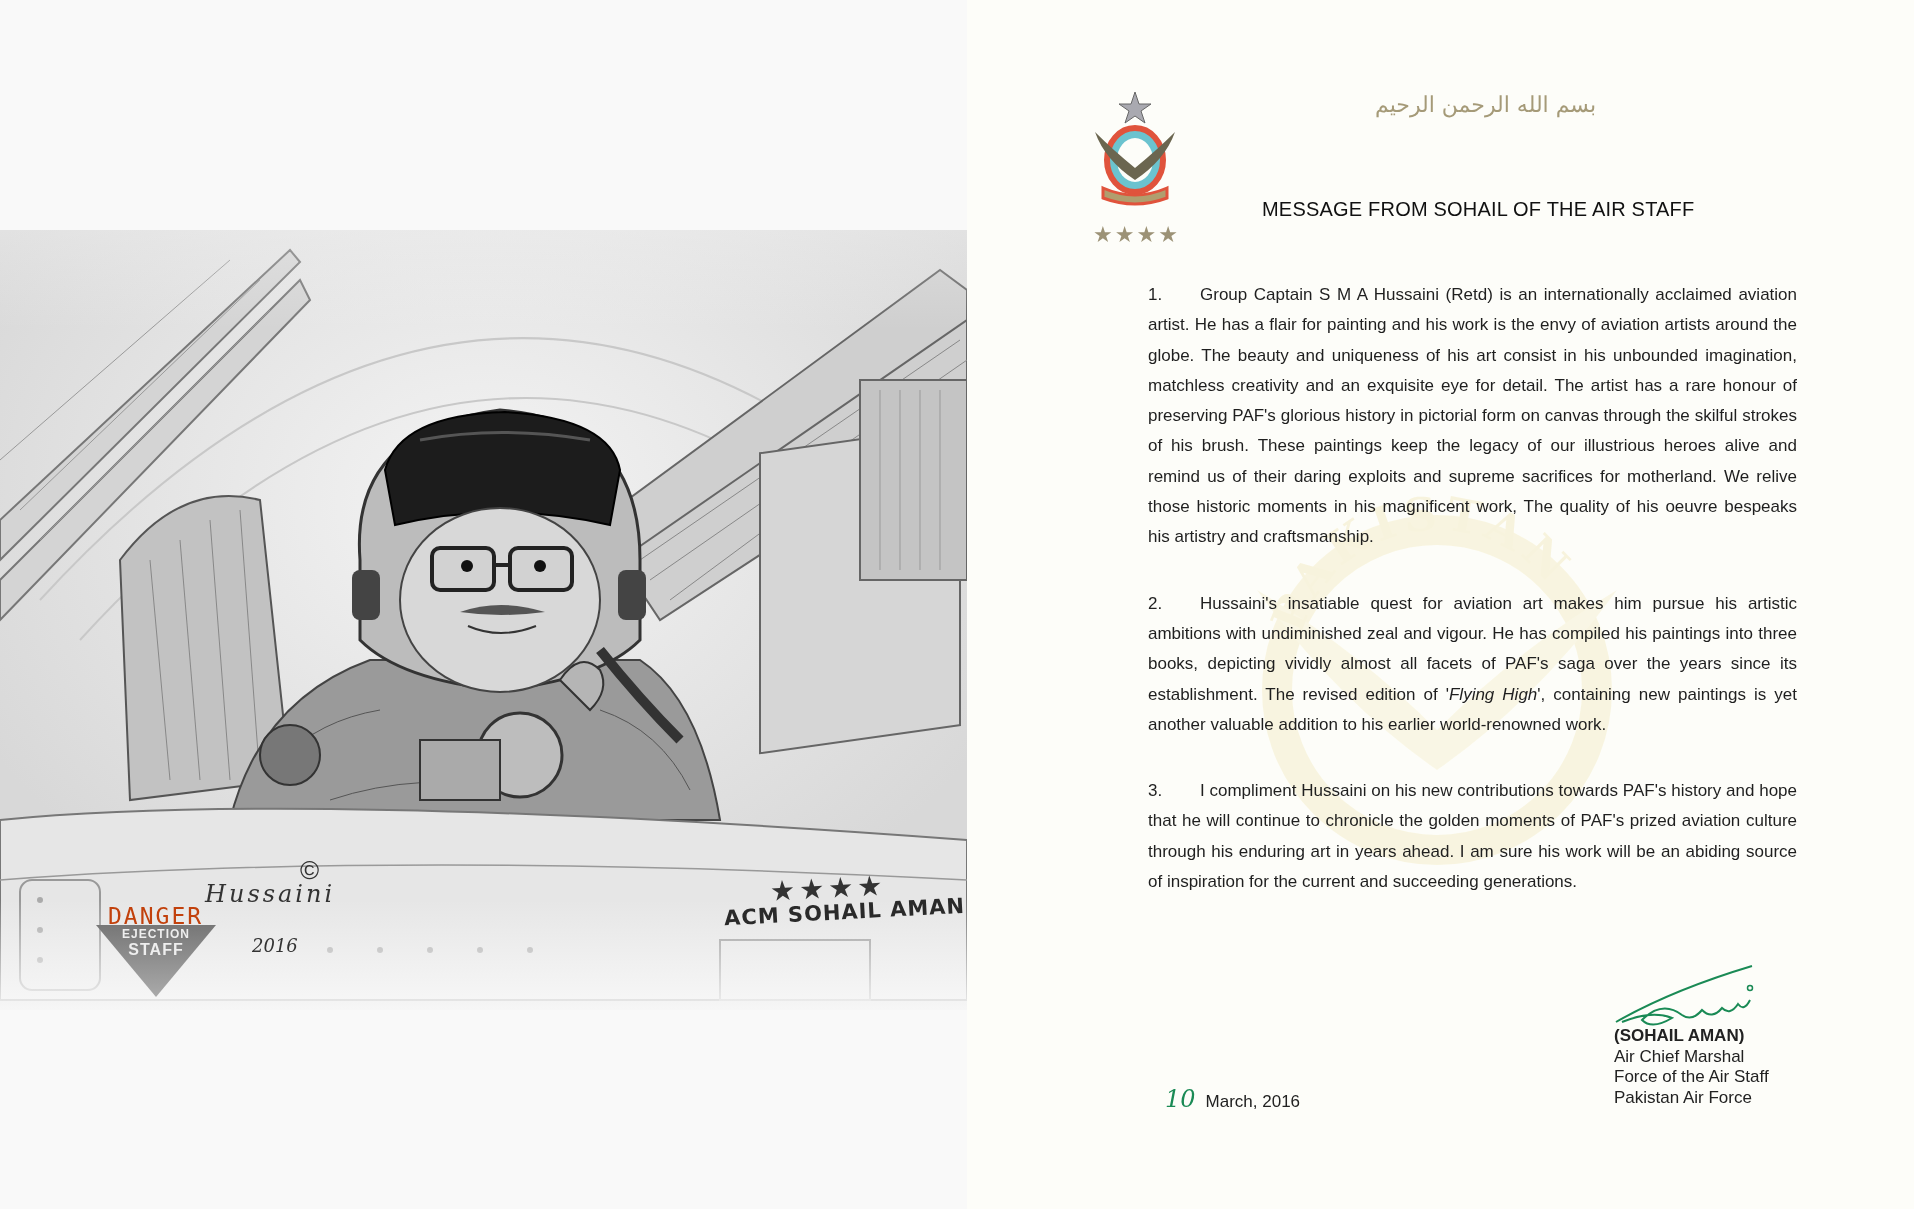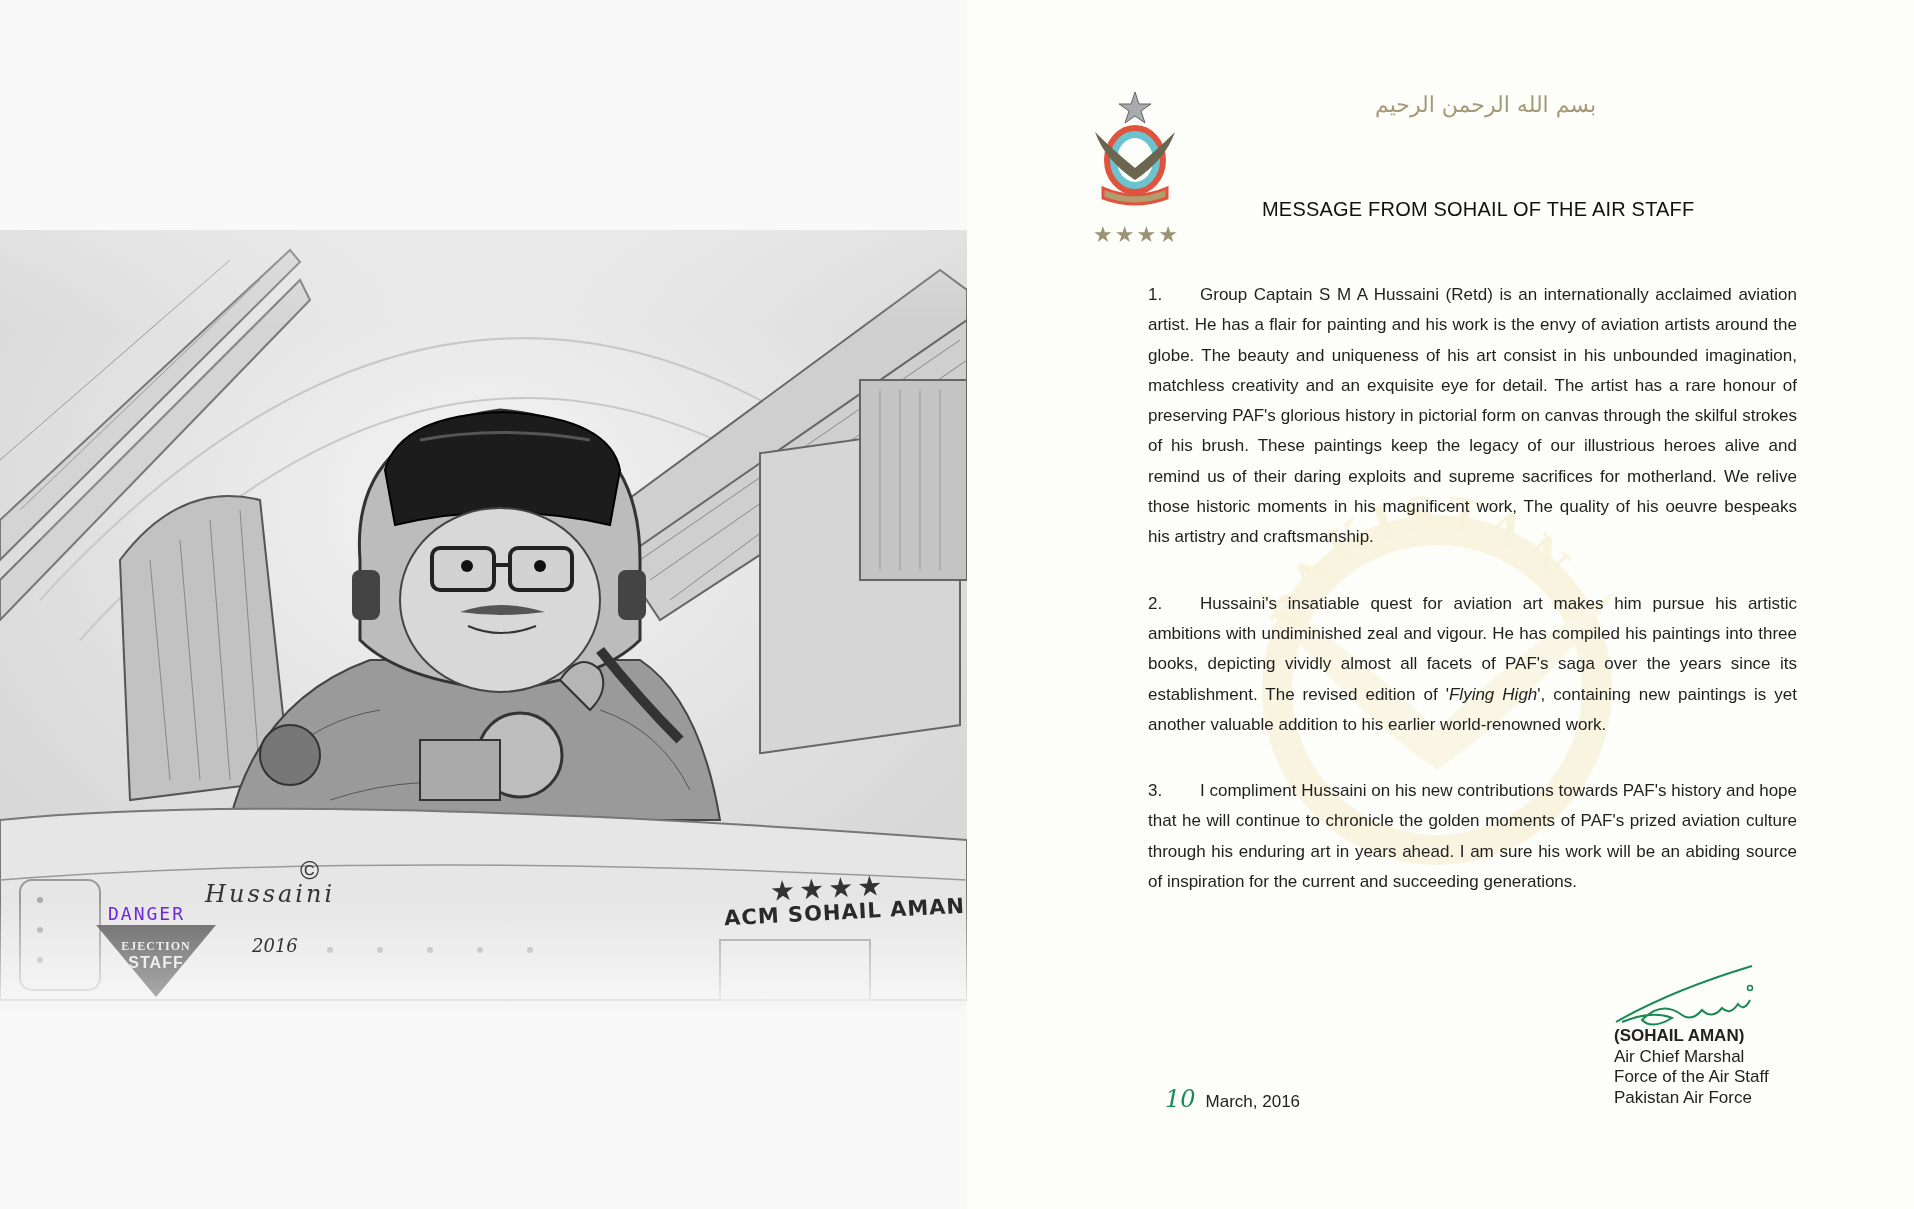--- a/index.html
+++ b/index.html
@@ -6,24 +6,24 @@
   body { width:1914px; height:1209px; position:relative; overflow:hidden; background:#fbfbf8; font-family:"Liberation Sans", sans-serif; }
   .left-page { position:absolute; left:0; top:0; width:967px; height:1209px; background:#f9f9f9; overflow:hidden; }
   .right-page { position:absolute; left:967px; top:0; width:947px; height:1209px; background:#fdfdf9; overflow:hidden; }
   .sketch { position:absolute; left:0; top:0; width:967px; height:1209px; }
   .sketch-label { position:absolute; font-family:"DejaVu Sans", sans-serif; font-weight:bold; color:#2a2a2a; letter-spacing:1px; }
   .acm { left:724px; top:900px; font-size:21px; transform:rotate(-3deg); }
   .acm-stars { position:absolute; left:770px; top:872px; font-size:28px; color:#333; letter-spacing:4px; transform:rotate(-3deg); }
   .artist-sig { position:absolute; left:205px; top:880px; font-family:"DejaVu Serif", serif; font-style:italic; font-size:24px; color:#333; letter-spacing:3px; }
   .copy { position:absolute; left:300px; top:855px; font-size:26px; color:#333; }
   .year { position:absolute; left:208px; top:935px; font-family:"DejaVu Serif", serif; font-style:italic; font-size:18px; color:#333;margin-left:44px; }
-  .danger { position:absolute; left:108px; top:903px; font-size:18px; color:#6d28d9; letter-spacing:2px; font-family:"DejaVu Sans Mono", monospace; }
+  .danger { position:absolute; left:108px; top:903px; font-size:23px; color:#c2410c; letter-spacing:2px; font-family:"DejaVu Sans Mono", monospace; }
   .eject { position:absolute; left:96px; top:925px; width:120px; height:72px; background:linear-gradient(#777,#aaa); clip-path:polygon(0 0,100% 0,50% 100%); }
   .eject span { display:block; text-align:center; color:#eee; font-size:12px; font-weight:bold; letter-spacing:1px; }
-  .eject span:first-child { margin-top:14px;font-family:Liberation Serif, serif; }
+  .eject span:first-child { margin-top:2px; }
   .eject span:last-child { font-size:16px; }
 
   .watermark { position:absolute; left:270px; top:470px; width:400px; height:440px; opacity:.22; }
   .emblem { position:absolute; left:1093px; top:90px; width:84px; height:120px; }
   .rank-stars { position:absolute; left:1093px; top:222px; font-size:22px; color:#9c9276; letter-spacing:2px; }
   .bismillah { position:absolute; left:1375px; top:92px; font-size:22px; color:#a59a78; font-family:"DejaVu Serif", serif; direction:rtl; }
   .title { position:absolute; left:1262px; top:198px; font-size:20px; color:#111; letter-spacing:.2px; }
   .body-text { position:absolute; left:1148px; top:280px; width:649px; font-size:17px; line-height:30.3px; color:#1f1f1f; text-align:justify; }
   .para { margin:0 0 36px 0; }
   .para .num { display:inline-block; width:52px; }

